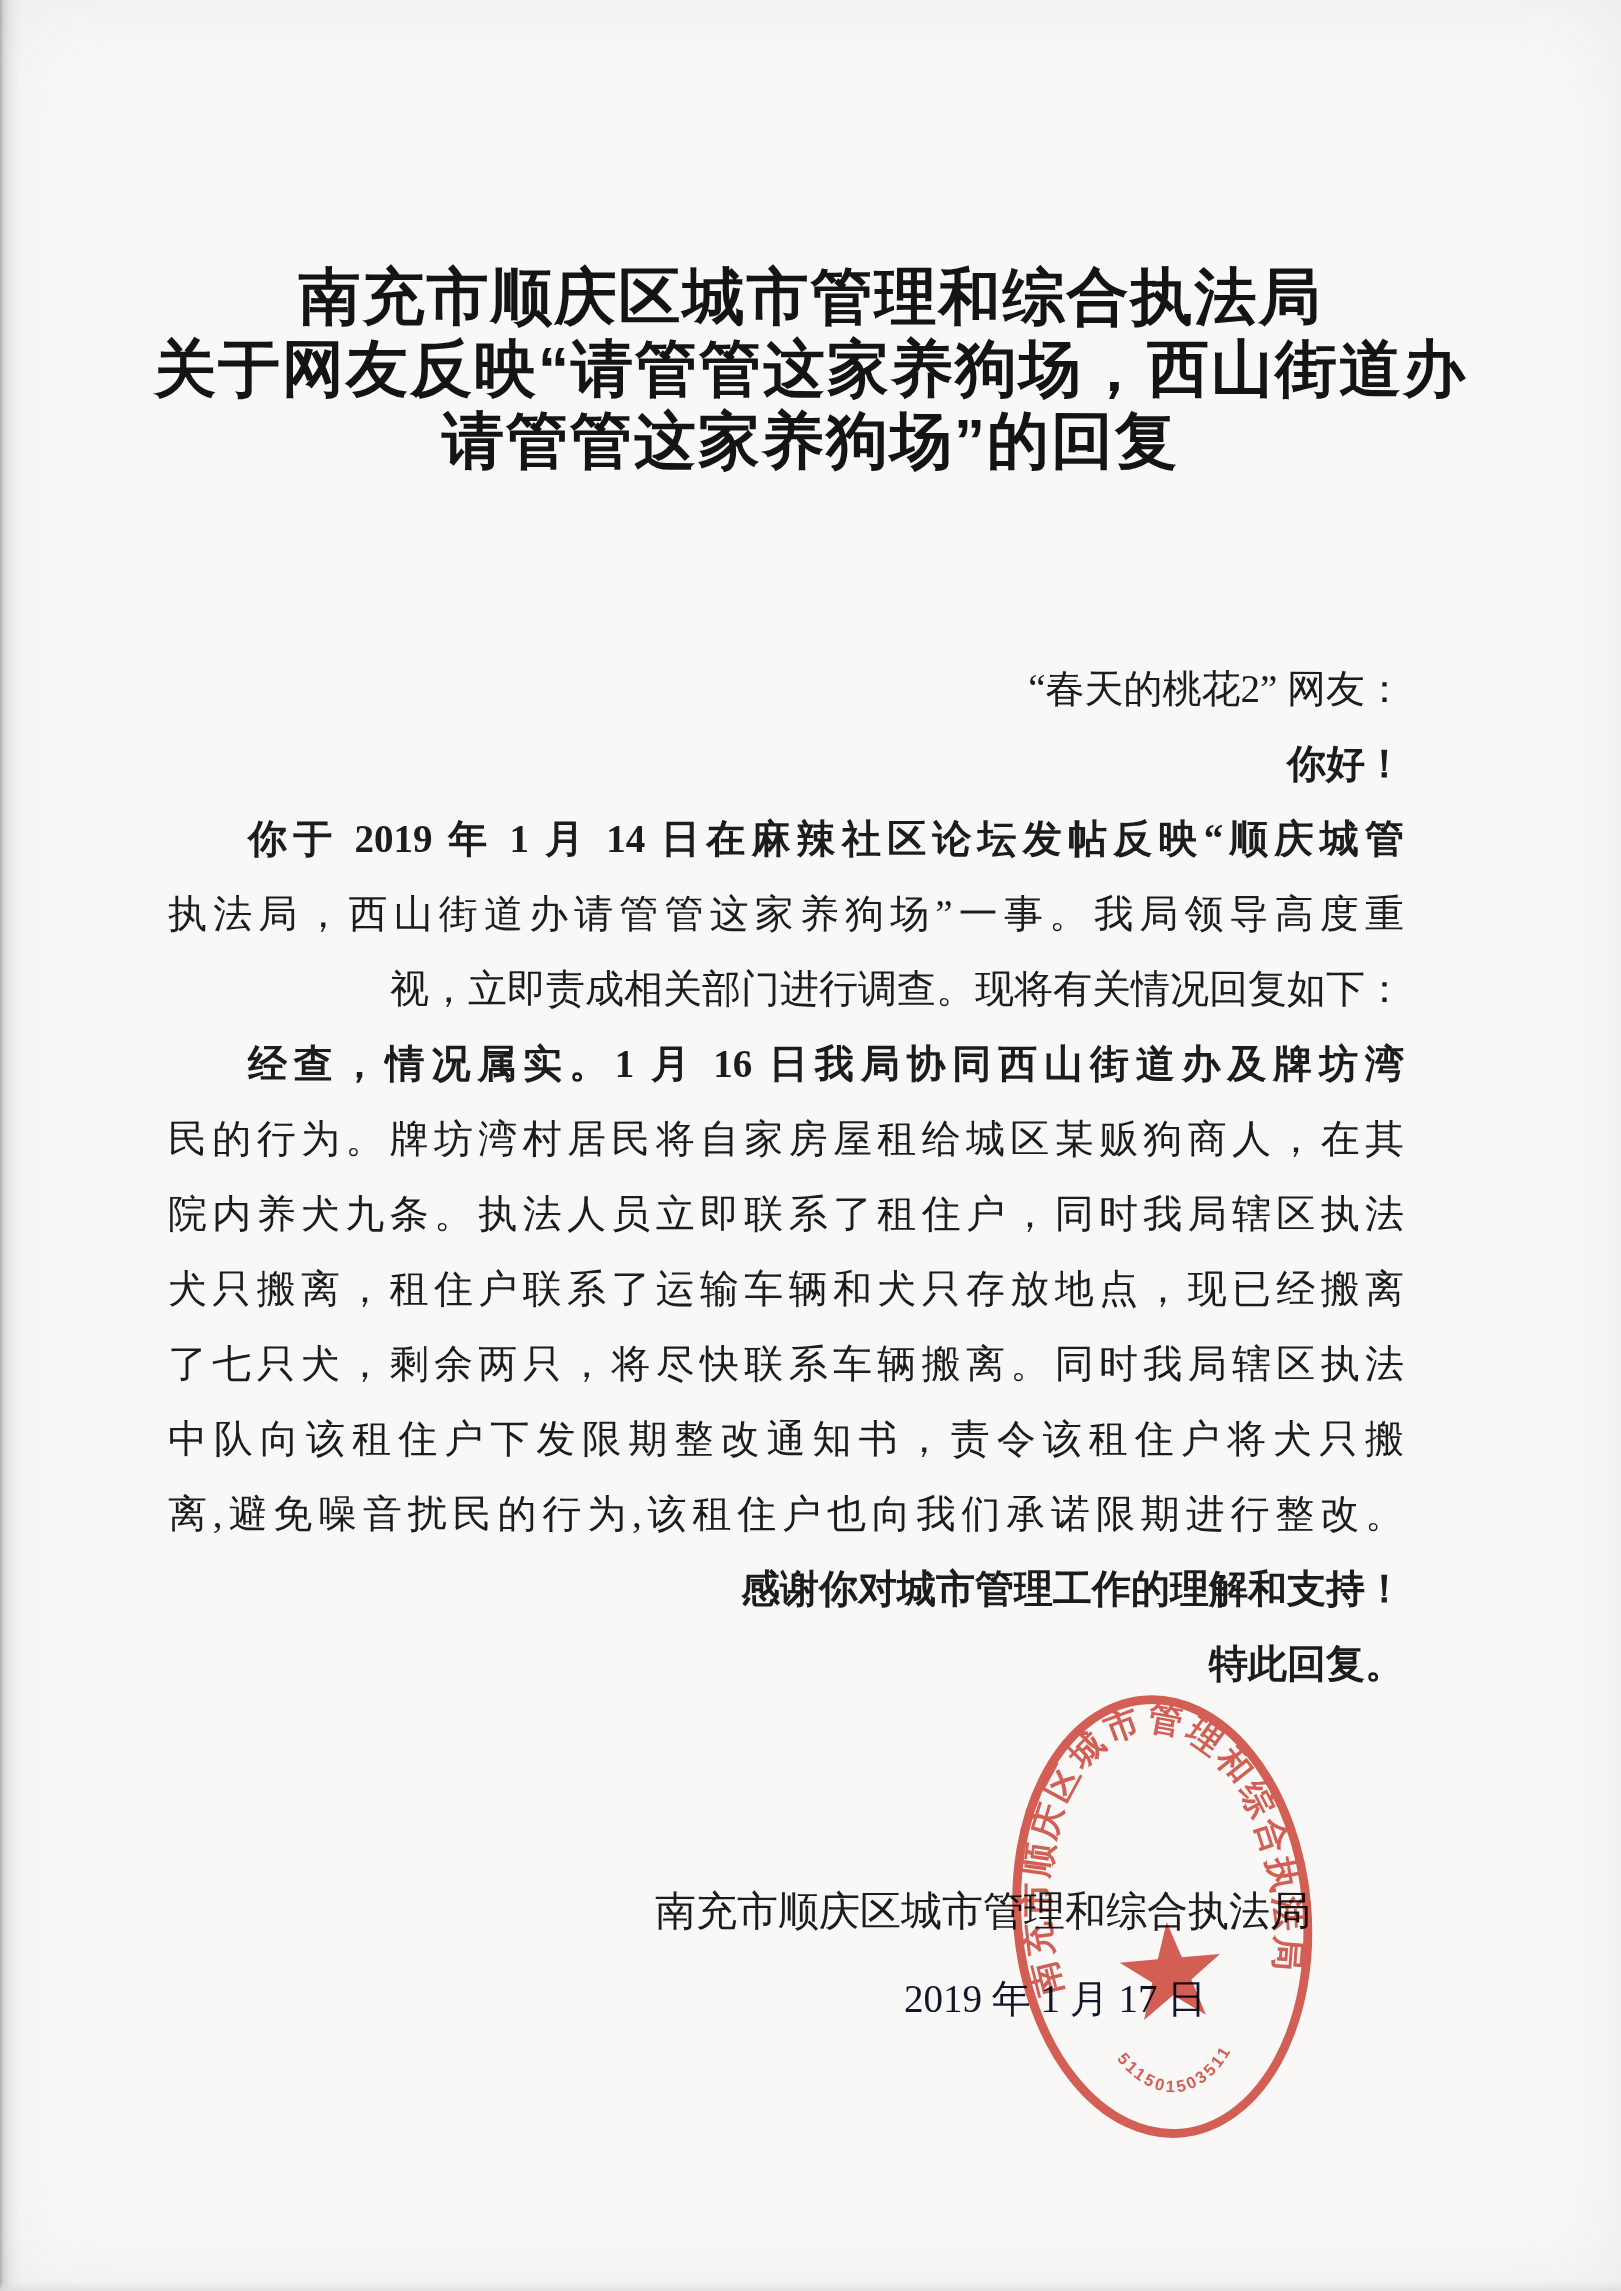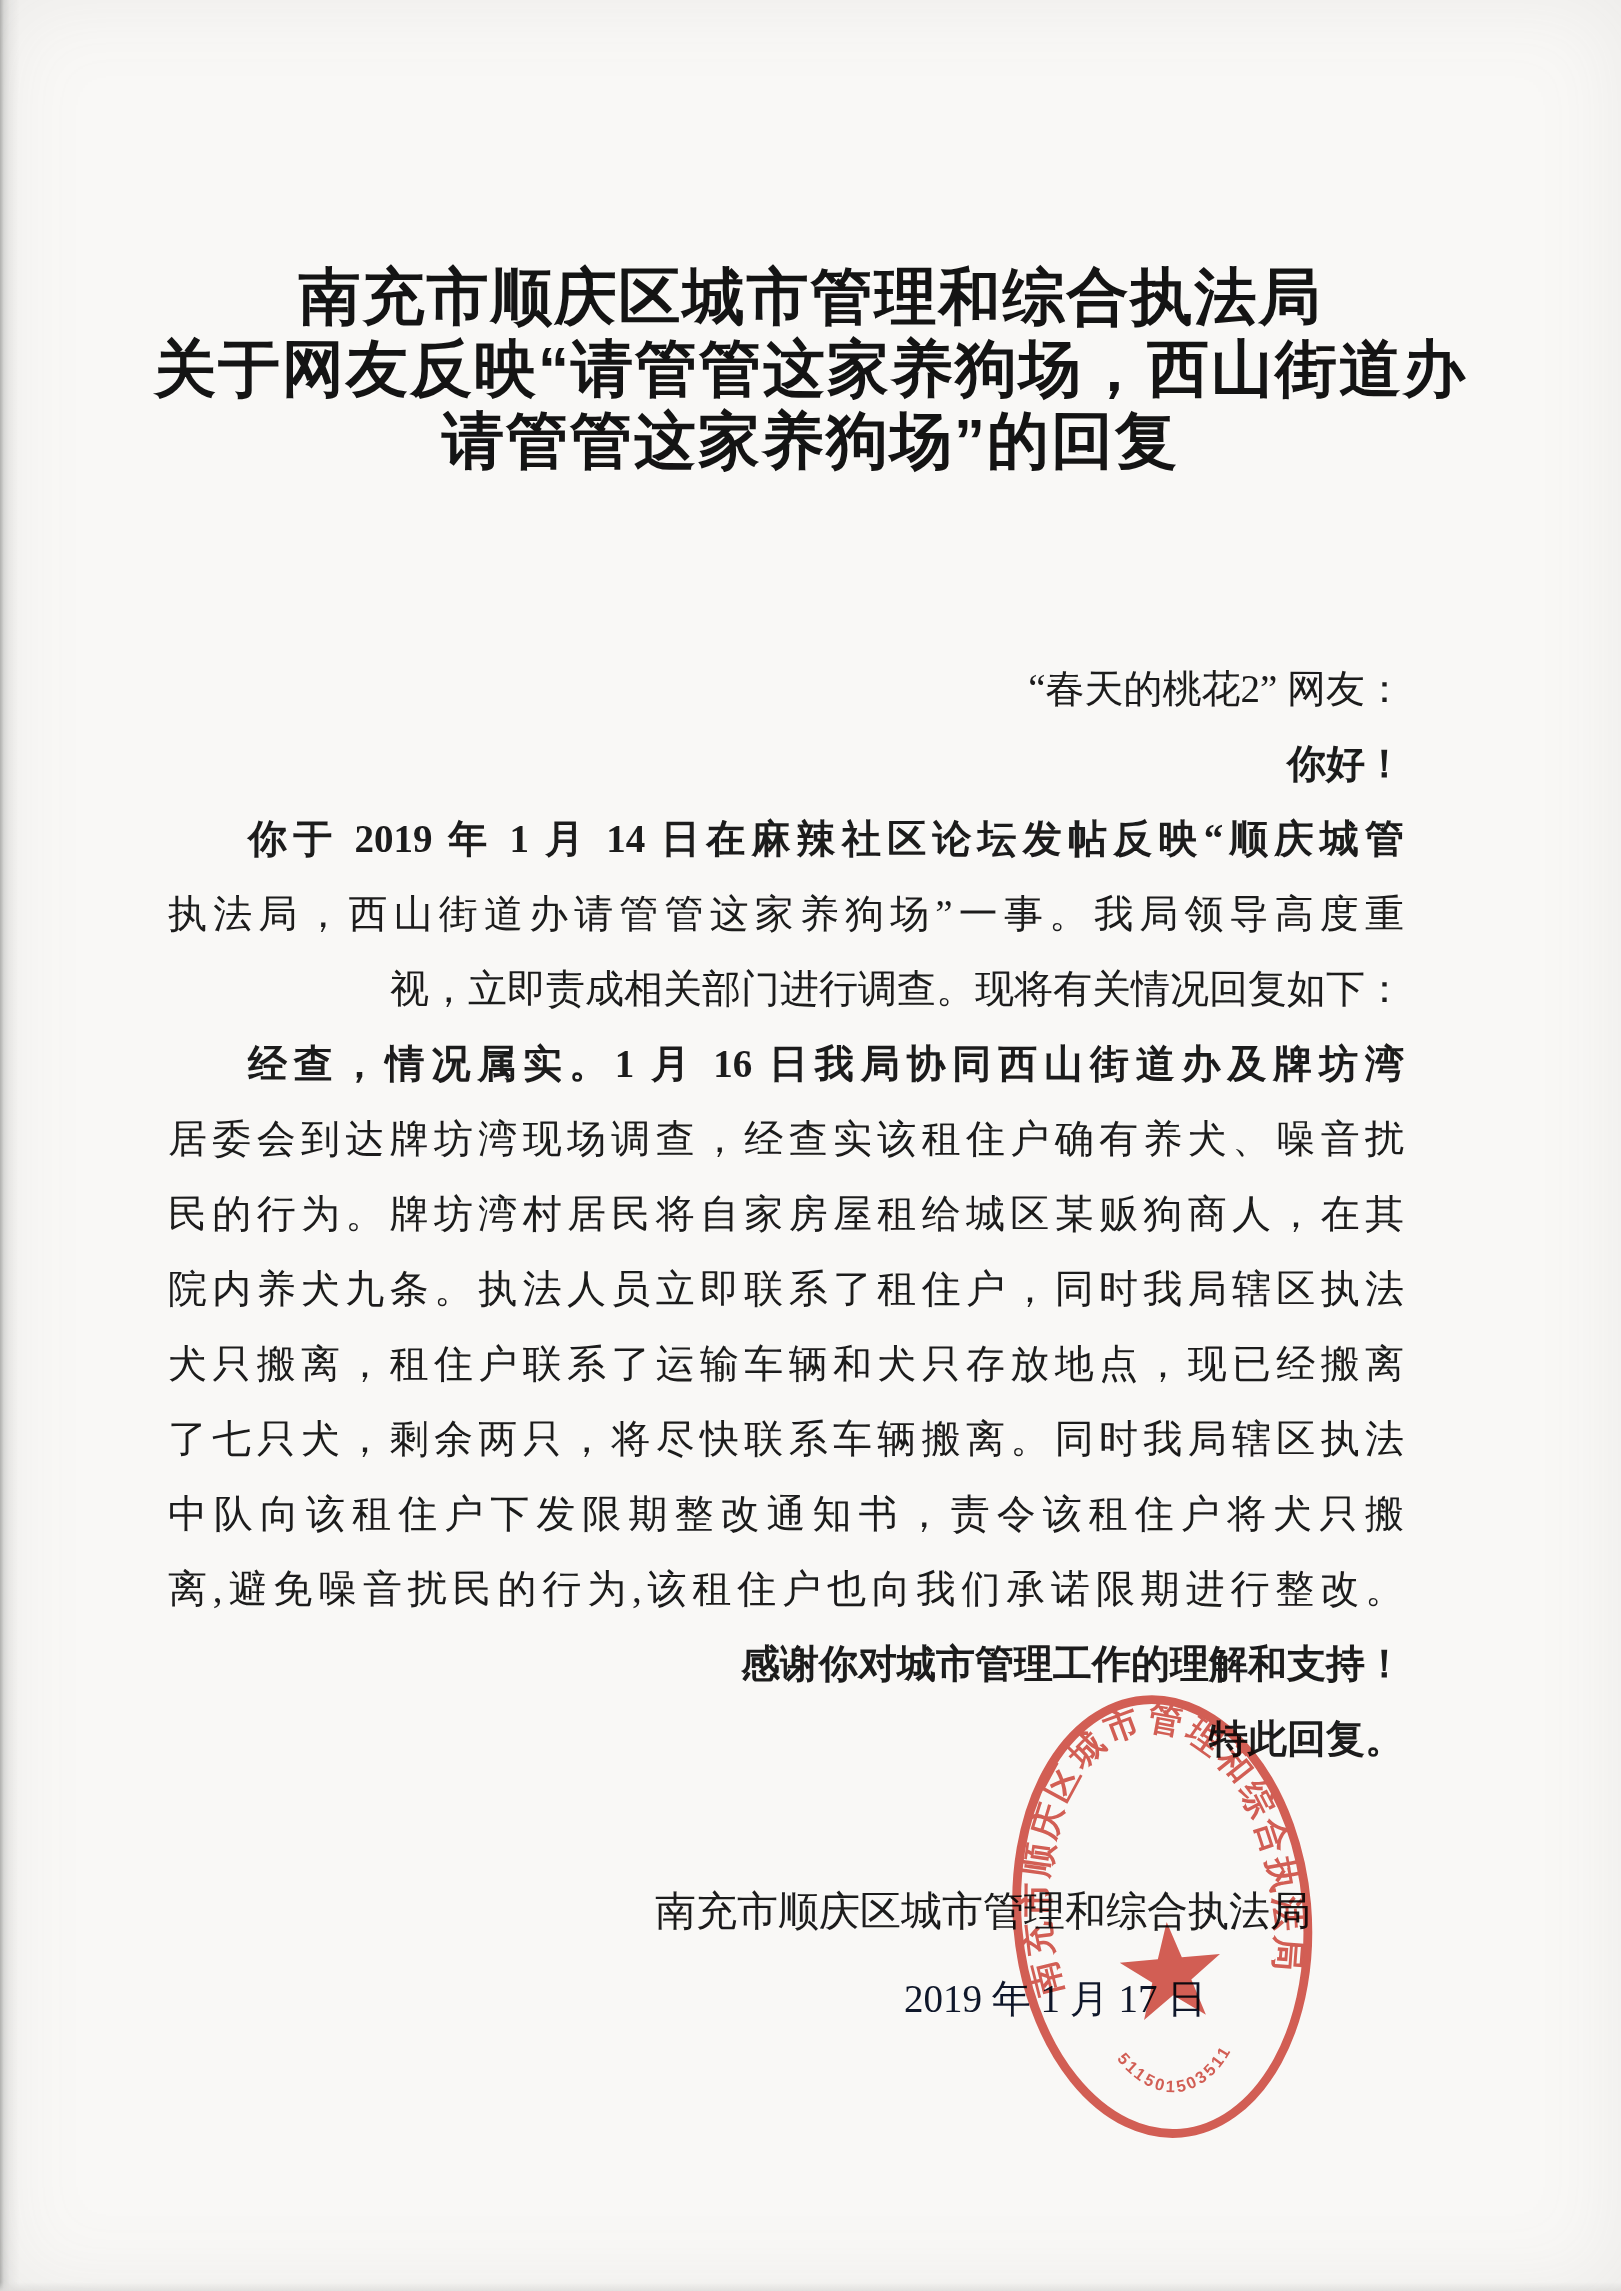--- a/index.html
+++ b/index.html
@@ -80,21 +80,20 @@
     <div class="title-line">请管管这家养狗场”的回复</div>
   </div>
 
 <div class="doc-body">
     <div class="body-line">“春天的桃花2” 网友：</div>
     <div class="body-line indent">你好！</div>
     <div class="body-line indent just">你于 2019 年 1 月 14 日在麻辣社区论坛发帖反映“顺庆城管</div>
     <div class="body-line just">执法局，西山街道办请管管这家养狗场”一事。我局领导高度重</div>
     <div class="body-line">视，立即责成相关部门进行调查。现将有关情况回复如下：</div>
     <div class="body-line indent just">经查，情况属实。1 月 16 日我局协同西山街道办及牌坊湾</div>
-    <div class="body-line just">居委会到达牌坊湾现场调查，经查实该租住户确有养犬、噪音扰</div>
     <div class="body-line just">民的行为。牌坊湾村居民将自家房屋租给城区某贩狗商人，在其</div>
     <div class="body-line just">院内养犬九条。执法人员立即联系了租住户，同时我局辖区执法</div>
     <div class="body-line just">犬只搬离，租住户联系了运输车辆和犬只存放地点，现已经搬离</div>
     <div class="body-line just">了七只犬，剩余两只，将尽快联系车辆搬离。同时我局辖区执法</div>
     <div class="body-line just">中队向该租住户下发限期整改通知书，责令该租住户将犬只搬</div>
     <div class="body-line just">离,避免噪音扰民的行为,该租住户也向我们承诺限期进行整改。</div>
     <div class="body-line indent">感谢你对城市管理工作的理解和支持！</div>
     <div class="body-line indent">特此回复。</div>
   </div>
 

